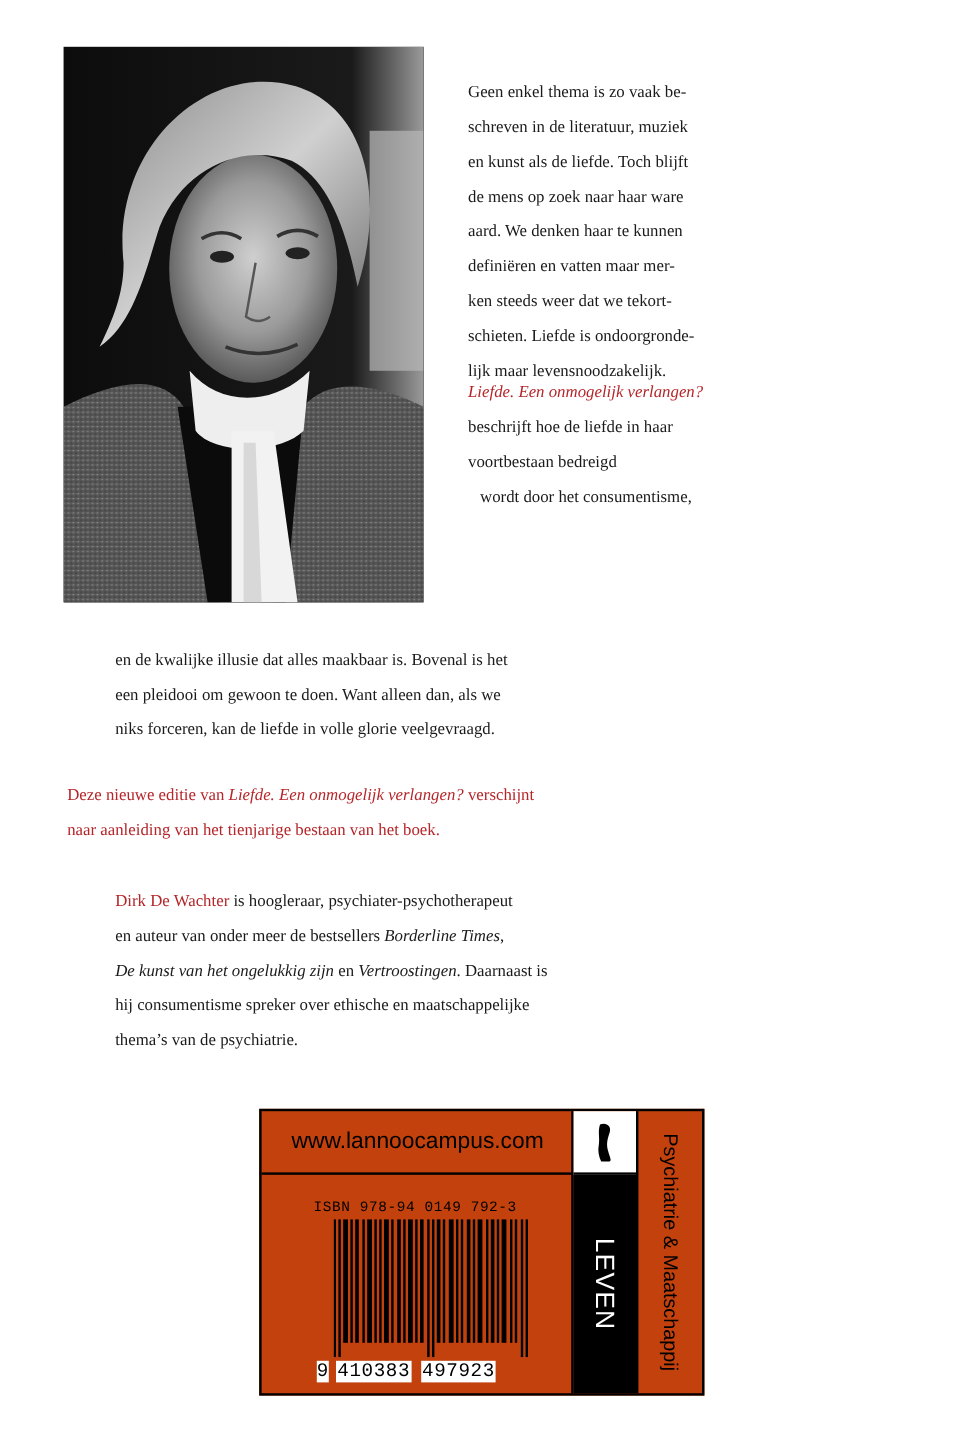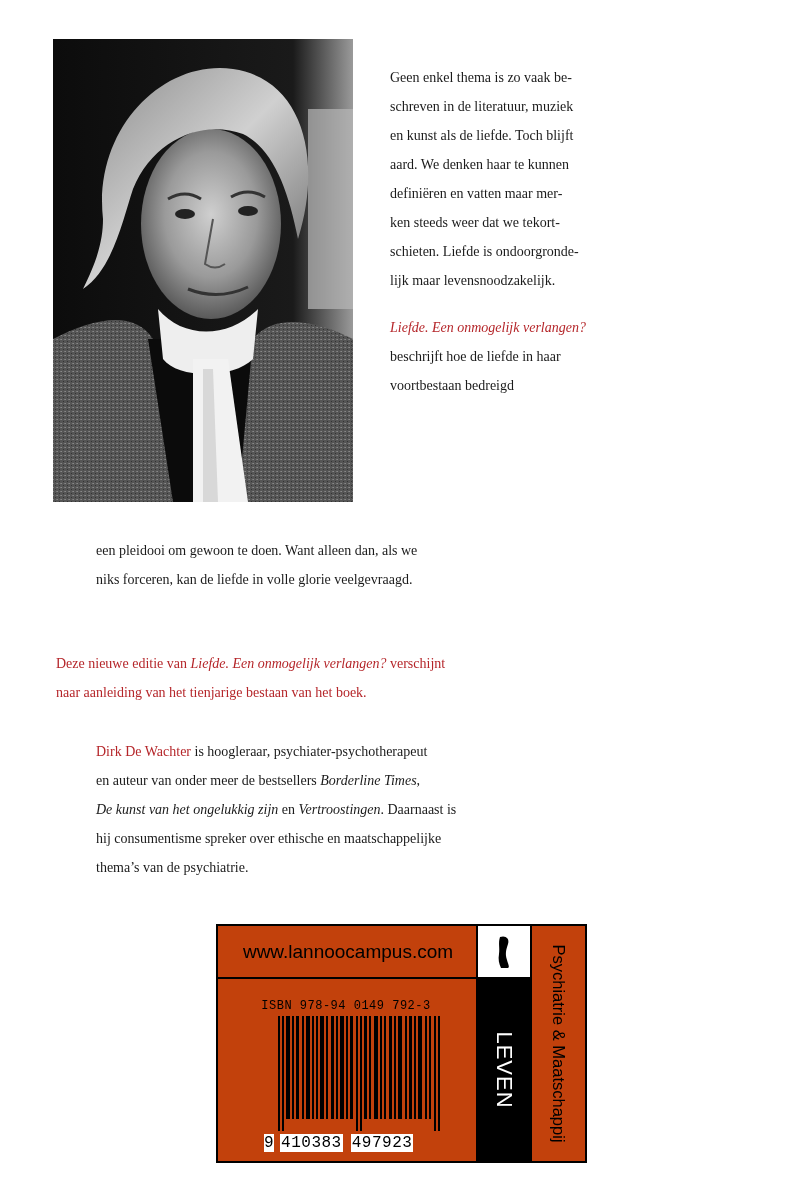--- a/index.html
+++ b/index.html
@@ -116,34 +116,37 @@
 
     <path d="M160,180 L152,225 Q162,232 172,225" stroke="#555" stroke-width="2" fill="none"></path>
     <path d="M135,250 Q165,262 195,248" stroke="#333" stroke-width="3" fill="none"></path>
   </svg>
 </div>
 
 <div class="txt" id="p1">
   <span class="line">Geen enkel thema is zo vaak be-</span>
   <span class="line">schreven in de literatuur, muziek</span>
   <span class="line">en kunst als de liefde. Toch blijft</span>
+  <span class="line">de mens op zoek naar haar ware</span>
   <span class="line">aard. We denken haar te kunnen</span>
   <span class="line">definiëren en vatten maar mer-</span>
   <span class="line">ken steeds weer dat we tekort-</span>
   <span class="line">schieten. Liefde is ondoorgronde-</span>
   <span class="line">lijk maar levensnoodzakelijk.</span>
 </div>
 
 <div class="txt" id="p2">
   <span class="line red it">Liefde. Een onmogelijk verlangen?</span>
   <span class="line">beschrijft hoe de liefde in haar</span>
   <span class="line">voortbestaan bedreigd</span>
+  <span class="line" style="padding-left:10px">wordt door het consumentisme,</span>
 </div>
 
 <div class="txt" id="p2b">
+  <span class="line">en de kwalijke illusie dat alles maakbaar is. Bovenal is het</span>
   <span class="line">een pleidooi om gewoon te doen. Want alleen dan, als we</span>
   <span class="line">niks forceren, kan de liefde in volle glorie veelgevraagd.</span>
 </div>
 
 <div class="txt red" id="p3">
   <span class="line"><span>Deze nieuwe editie van </span><span class="it">Liefde. Een onmogelijk verlangen?</span><span> verschijnt</span></span>
   <span class="line">naar aanleiding van het tienjarige bestaan van het boek.</span>
 </div>
 
 <div class="txt" id="p4">

